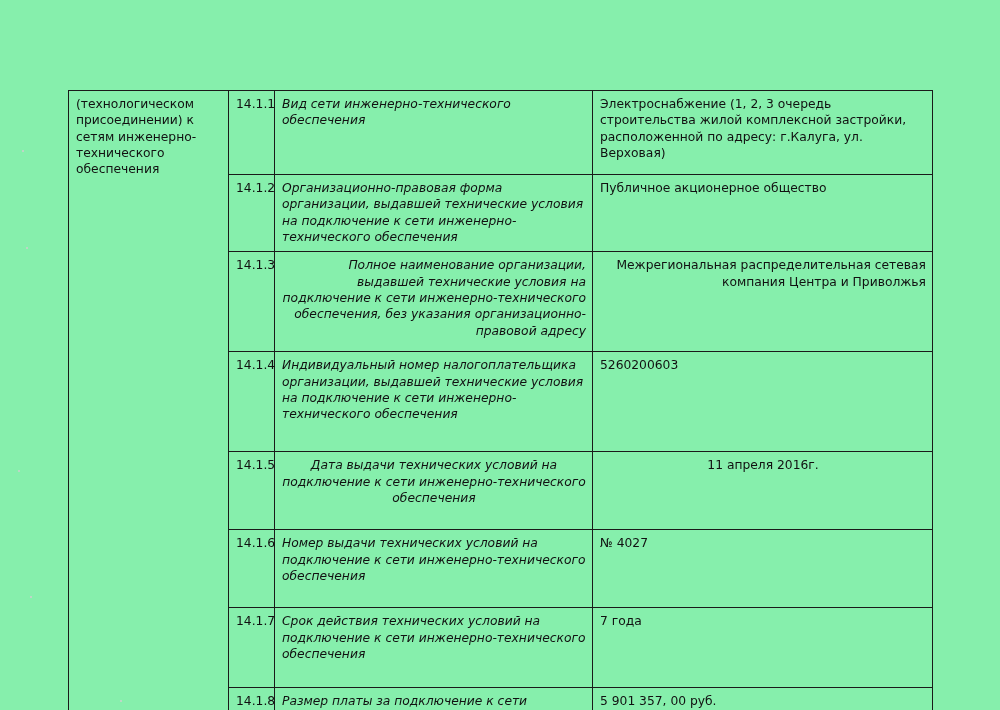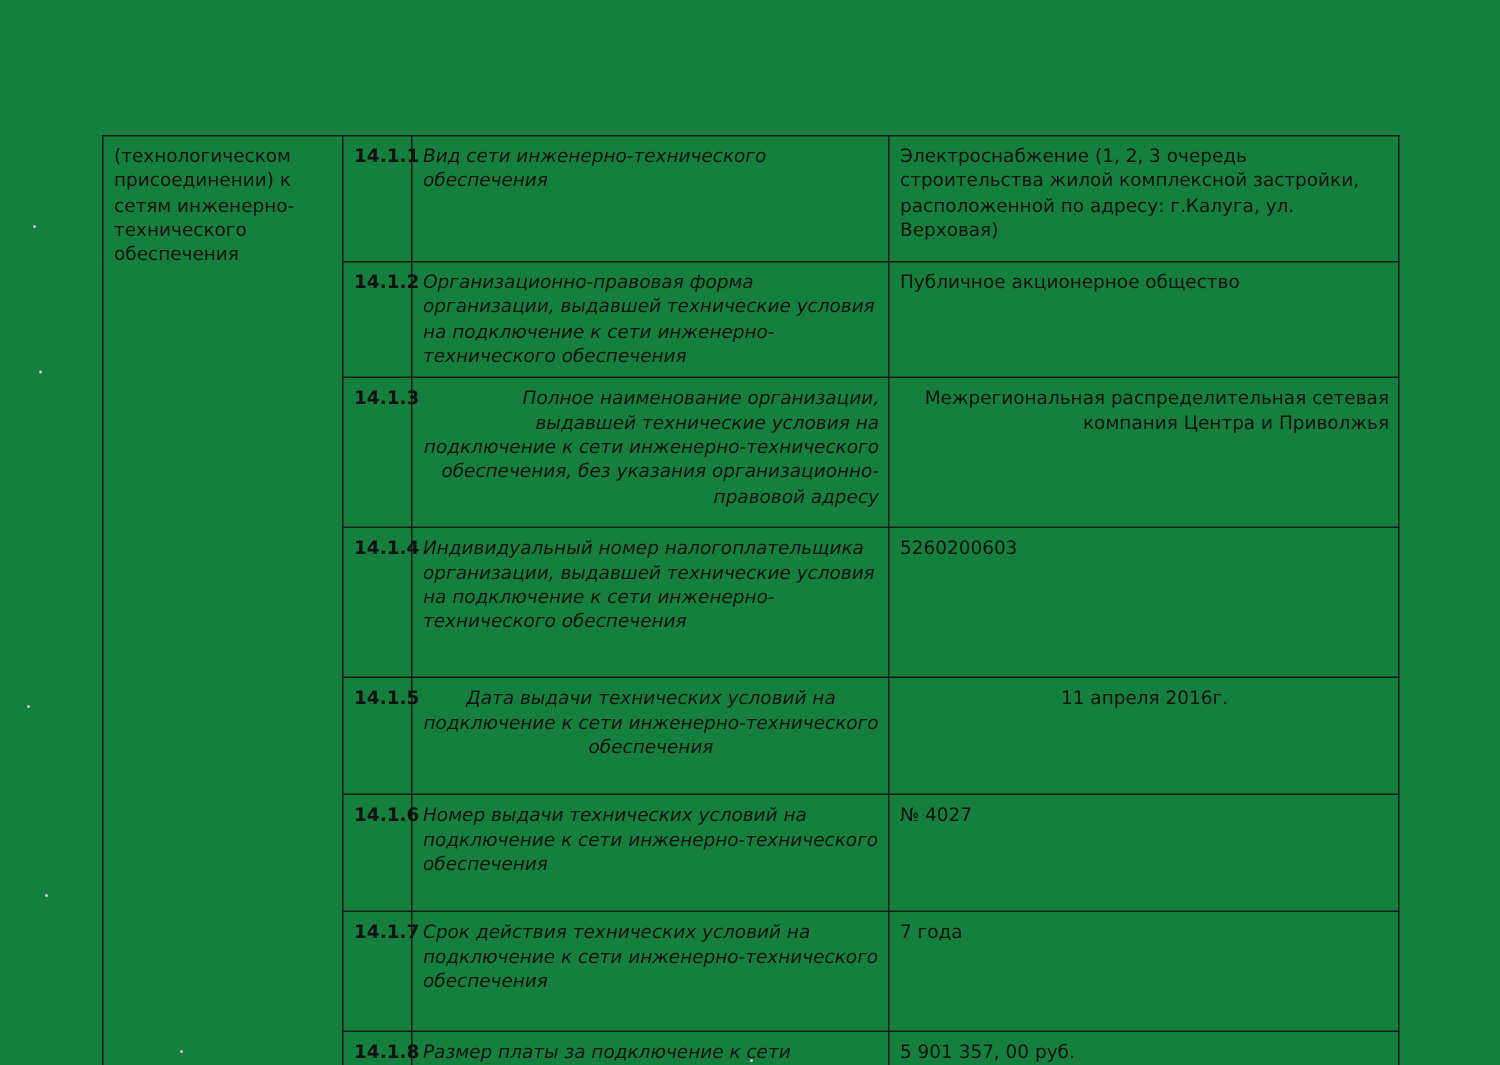--- a/index.html
+++ b/index.html
@@ -14,21 +14,21 @@
     color: #111111;
     position: relative;
     overflow: hidden;
   }
   .page {
     position: absolute;
     left: 0;
     top: 0;
     width: 1000px;
     height: 710px;
-    background: #15803d;
+    background: #86efac;
   }
   .doc-table {
     position: absolute;
     left: 68px;
     top: 90px;
     width: 864px;
     border-collapse: collapse;
     table-layout: fixed;
   }
   .doc-table td {
@@ -45,21 +45,20 @@
   .col-value  { width: 340px; }
 
   
   .left-cell {
     padding-top: 5px;
     line-height: 1.4;
   }
   .num-cell {
     padding-left: 6px;
     white-space: nowrap;
-    font-weight: bold;
   }
   .value-cell {
     padding-left: 8px;
   }
   .name-cell {
     padding-left: 9px;
     font-style: italic;
   }
   .r1 td { height: 72px; }
   .r2 td { height: 62px; }

